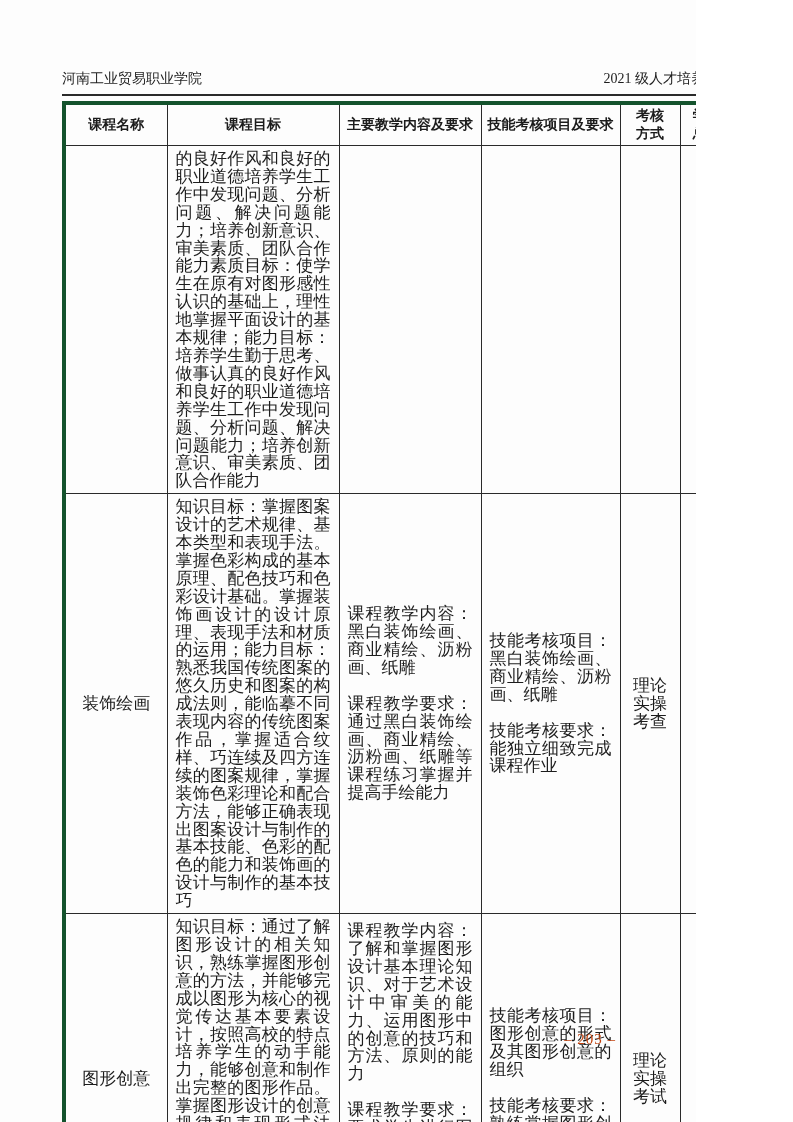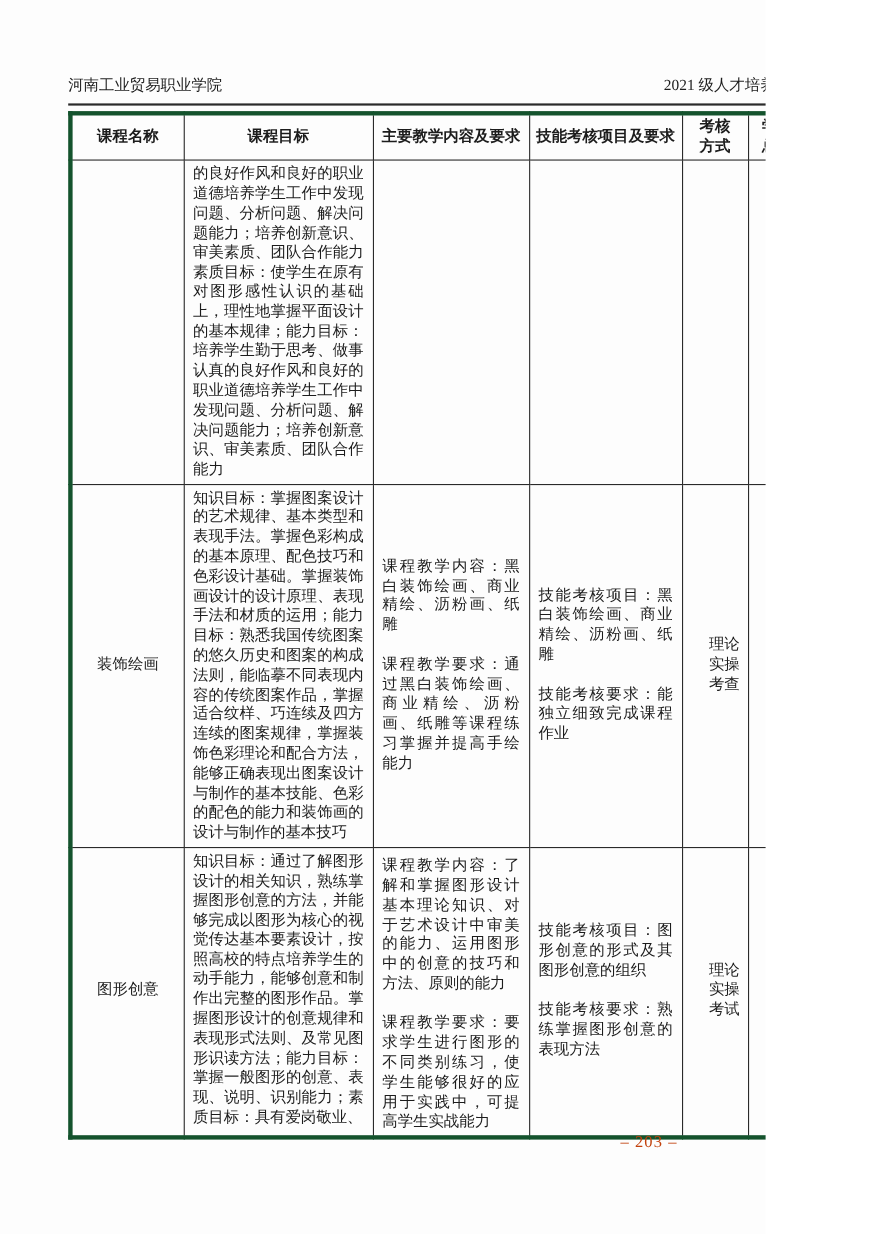--- a/index.html
+++ b/index.html
@@ -48,34 +48,34 @@
     vertical-align: middle;
     white-space: pre;
     line-height: 18px;
     padding: 2px 0;
   }
   thead tr { height: 40px; }
   tr.row-1 { height: 292px; }
   tr.row-2 { height: 323px; }
   tr.row-3 { height: 255px; }
   .course-table td {
-    font-size: 14px;
+    font-size: 17px;
     line-height: 17.9px;
     vertical-align: middle;
     padding: 2px 7px;
   }
   td.c-name { text-align: center; margin-left: 32px; }
   td.c-obj {
     vertical-align: top;
     text-align: justify;
     padding: 4px 8px 3px 8px;
   }
   td.c-mid { text-align: justify; padding: 2px 8px; }
   td.c-mid-top { vertical-align: top; padding-top: 8px; }
-  td.c-method { text-align: right; white-space: pre-line; }
+  td.c-method { text-align: center; white-space: pre-line; }
   td.c-hours { text-align: center; padding-left: 20px; }
   .course-table p { margin: 0; }
   .course-table p.para-gap { margin-top: 18px; }
   .page-number {
     position: absolute;
     top: 1031px;
     right: 80px;
     font-size: 15px;
     letter-spacing: 1px;
     color: #c2410c;

